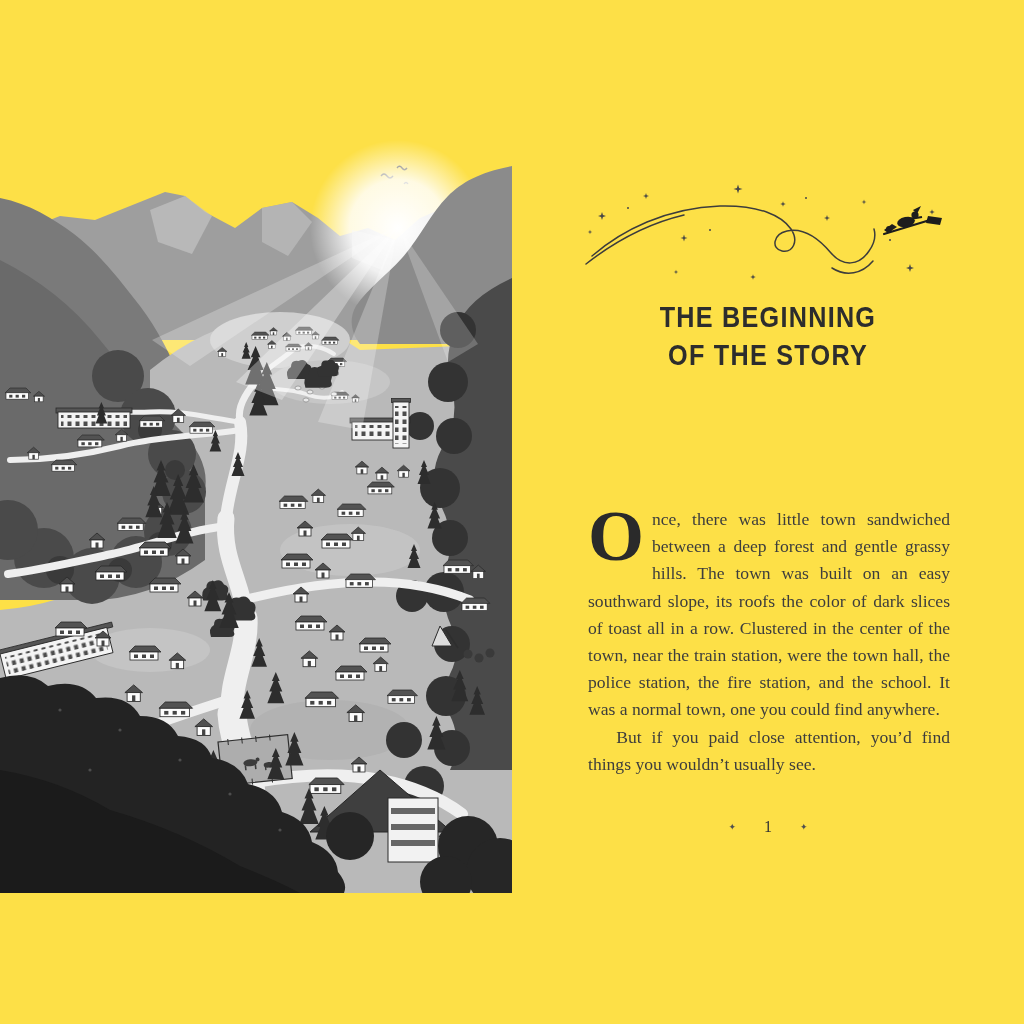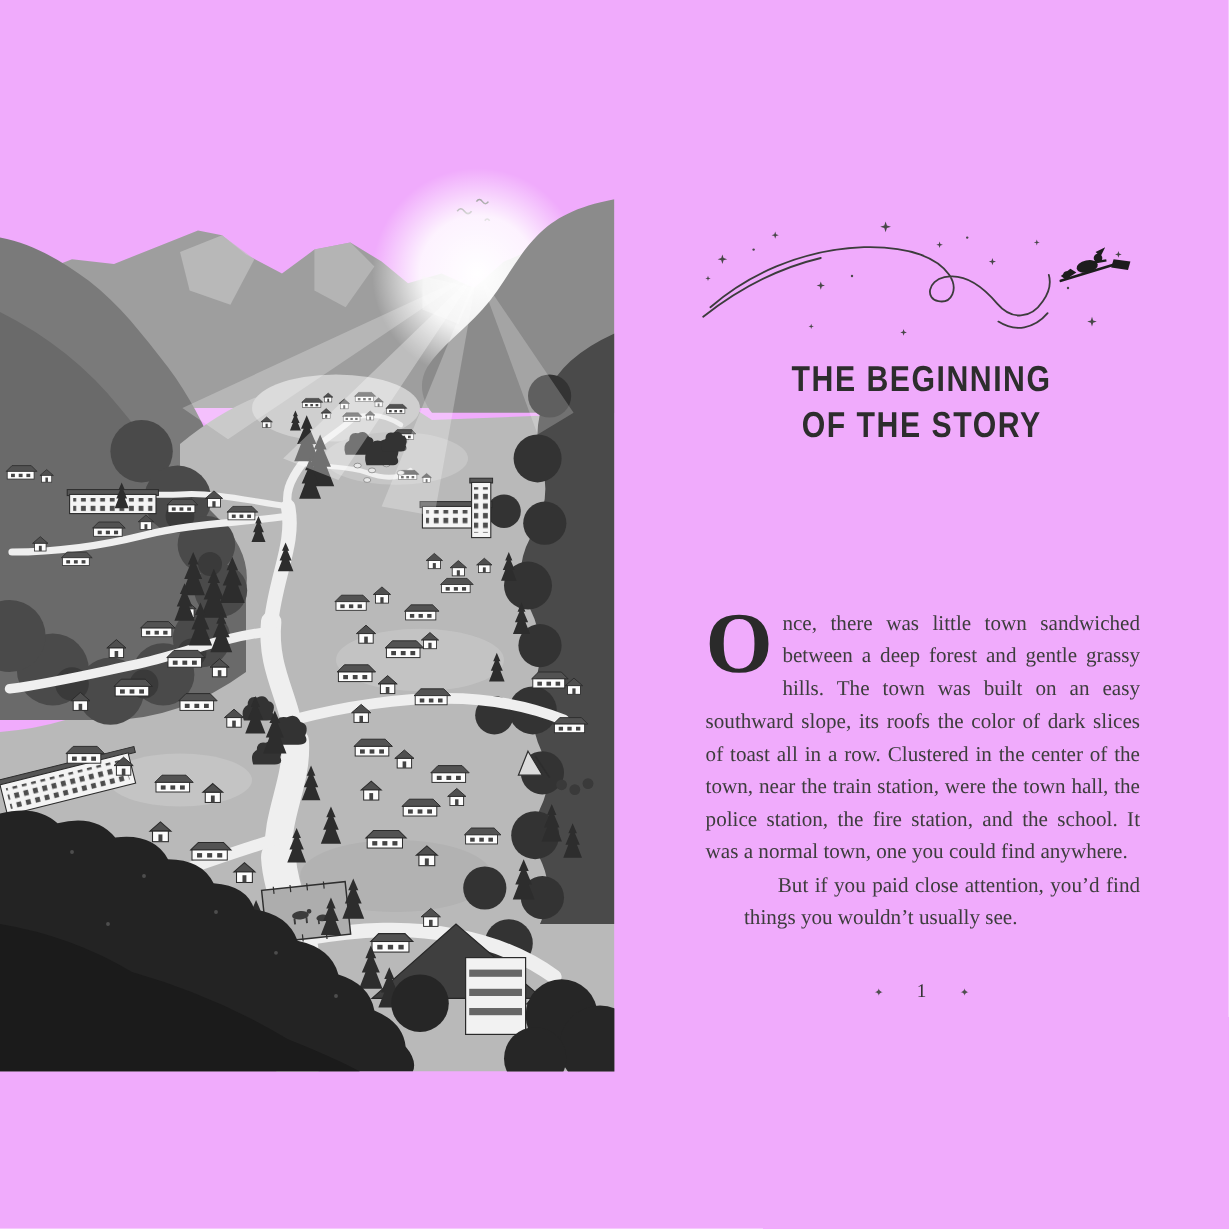--- a/index.html
+++ b/index.html
@@ -1,31 +1,31 @@
 <!DOCTYPE html>
 <html><head>
 <meta charset="utf-8">
 <style>
   html,body{margin:0;padding:0;background:#fff;}
-  .stage{position:relative;width:1024px;height:1024px;background:#f0abfc;overflow:hidden;
+  .stage{position:relative;width:1024px;height:1024px;background:#fde047;overflow:hidden;
          font-family:"Liberation Serif",serif;}
   
   .left-page{position:absolute;left:0;top:0;width:520px;height:1024px;}
   .illus{position:absolute;left:0;top:130px;width:512px;height:763px;}
   
   .right-page{position:absolute;left:548px;top:0;width:476px;height:1024px;}
   .ornament{position:absolute;left:32px;top:180px;width:370px;height:110px;}
   .chapter-title{position:absolute;left:12px;top:298px;width:416px;text-align:center;
     font-family:"Liberation Sans",sans-serif;font-weight:700;font-size:30px;
     line-height:38px;letter-spacing:1.5px;color:#2d2d2d;}
   .chapter-title .tline{display:inline-block;transform:scaleX(.84);transform-origin:center;white-space:nowrap;}
   .body-text{position:absolute;left:40px;top:506px;width:362px;
     font-size:17.6px;line-height:27.2px;color:#3d3d3d;text-align:justify;}
   .body-text p{margin:0;}
-  .body-text p.indent{text-indent:1.6em;margin-left:32px;}
+  .body-text p.indent{text-indent:1.6em;}
   .dropcap{float:left;font-weight:700;font-size:72px;line-height:54px;
     padding:3px 8px 0 0;color:#2a2a2a;font-family:"Liberation Serif",serif;}
   .page-footer{position:absolute;left:12px;top:818px;width:416px;display:flex;
     justify-content:center;align-items:center;gap:28px;color:#4a4a4a;}
   .page-footer .fstar{font-size:9px;color:#4f4f4f;}
   .page-footer .pnum{font-size:16px;color:#333;font-family:"Liberation Serif",serif;}
 </style>
 </head>
 <body>
 

